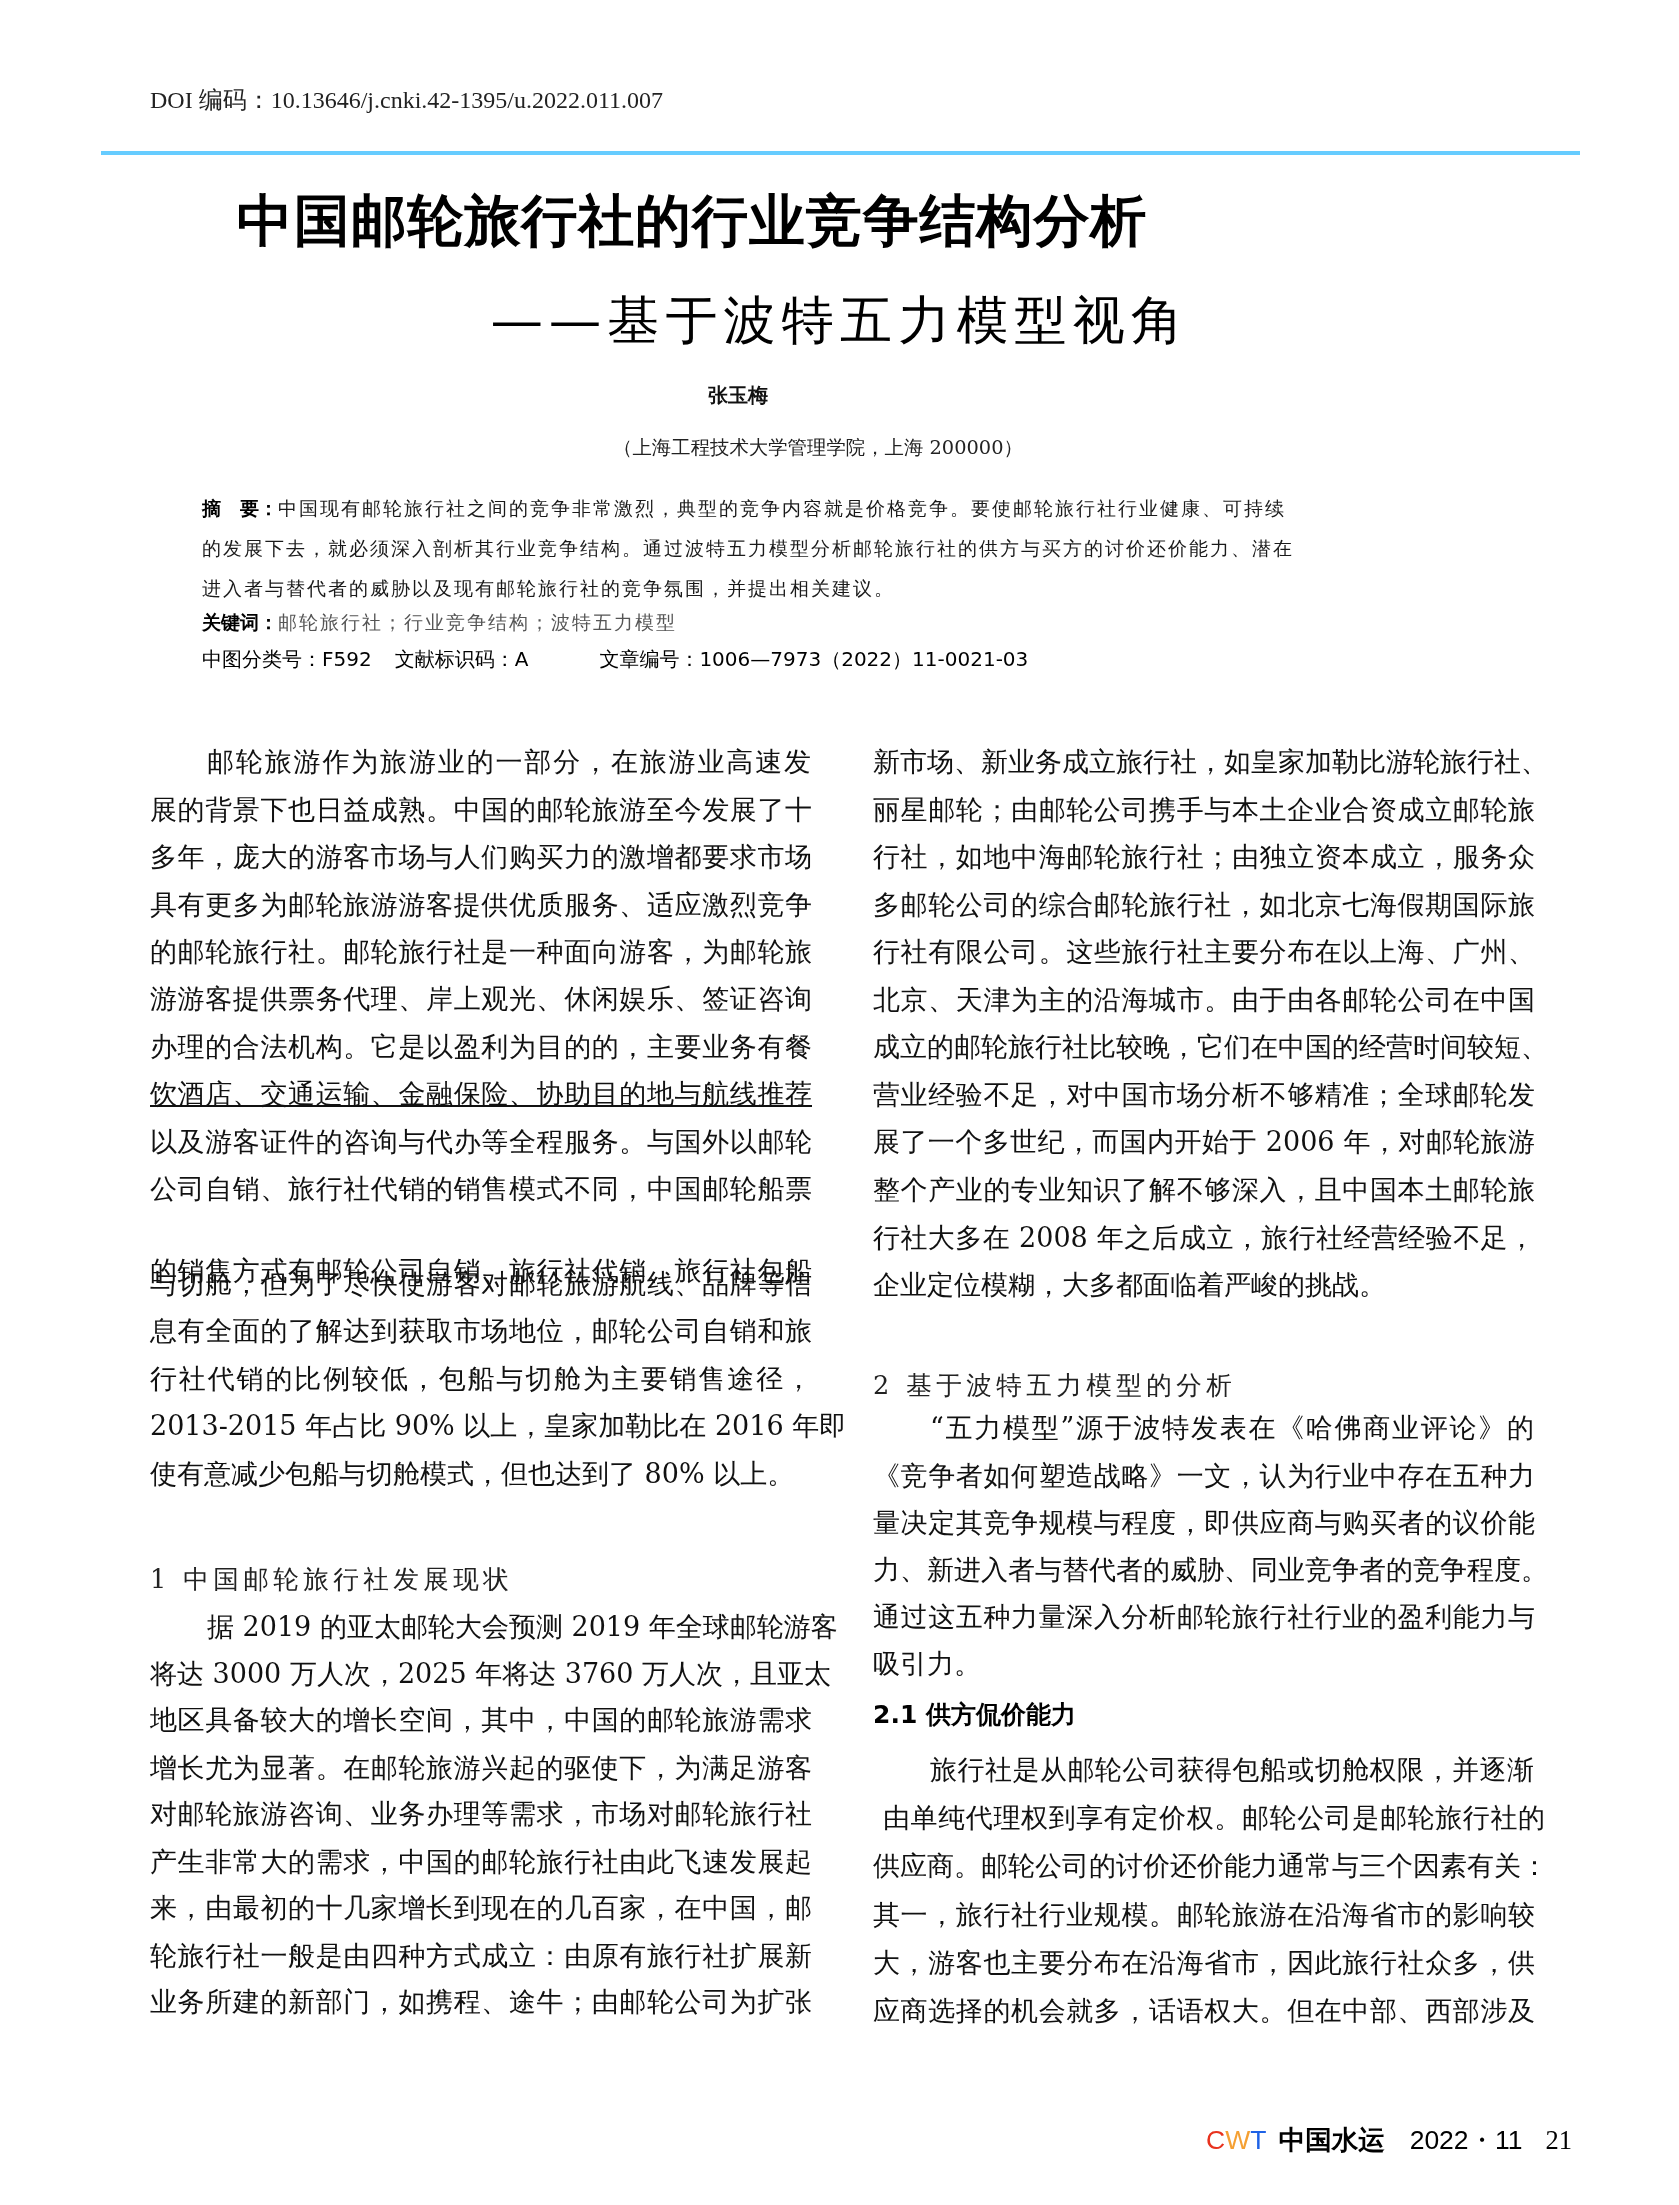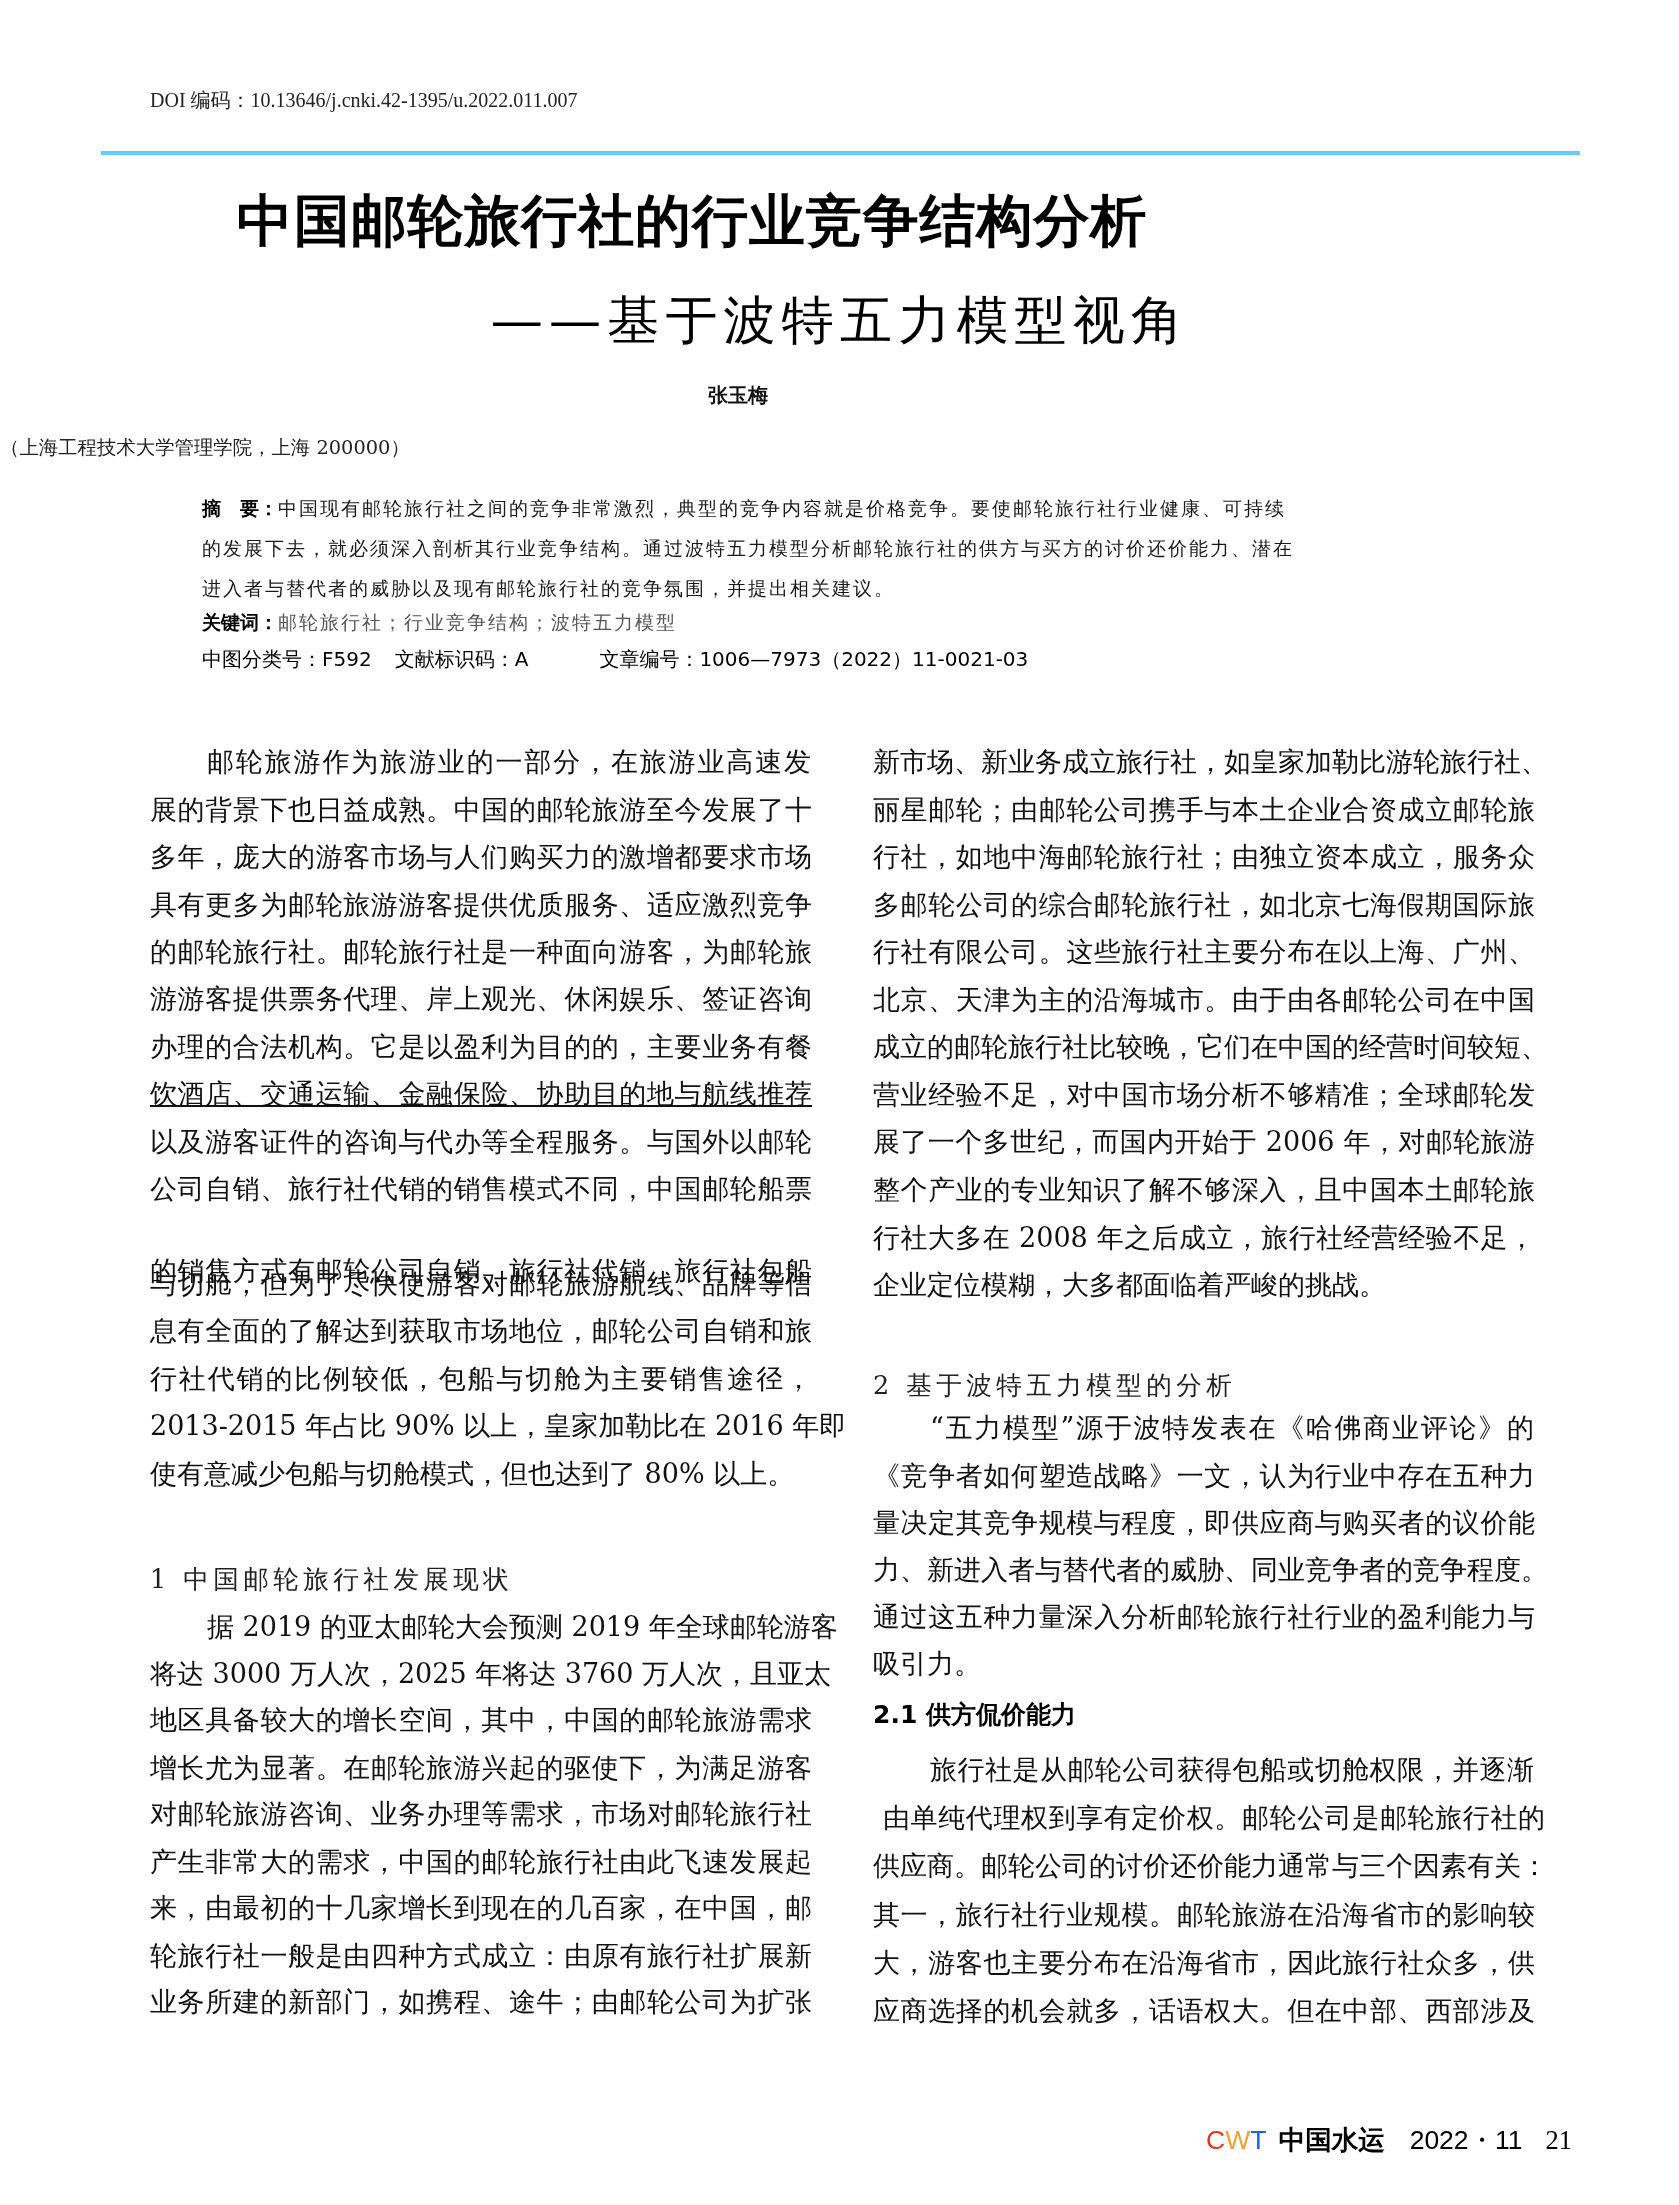--- a/index.html
+++ b/index.html
@@ -1,23 +1,23 @@
 <!DOCTYPE html>
 <html style="font-size:7px"><head>
 <meta charset="utf-8">
 <style>
   html, body { margin: 0; padding: 0; background: #ffffff; }
   body { width: 1680px; height: 2263px; position: relative; overflow: hidden; color: #111; font-family: "DejaVu Serif", "Liberation Serif", serif; }
   .abs { position: absolute; white-space: nowrap; }
-  #doi { left: 150px; top: 87px; font-family: "Liberation Serif", "DejaVu Serif", serif; font-size: 20px; line-height: 26.5px; color: #222; }
+  #doi { left: 150px; top: 87px; font-family: "Liberation Serif", "DejaVu Serif", serif; font-size: 24px; line-height: 26.5px; color: #222; }
   #rule { left: 101px; top: 151px; width: 1479px; height: 4.4px; }
   #title { left: 0; width: 1384px; top: 190px; text-align: center; font-family: "DejaVu Sans", "Liberation Sans", sans-serif; font-weight: bold; font-size: 56px; line-height: 62px; letter-spacing: 0.9px; color: #000; }
   #subtitle { left: 0; width: 1680px; top: 292px; text-align: center; font-family: "DejaVu Serif", "Liberation Serif", serif; font-size: 52px; line-height: 57px; letter-spacing: 6.2px; color: #000; }
   #author { left: 0; width: 1476px; top: 383px; text-align: center; font-family: "DejaVu Sans", "Liberation Sans", sans-serif; font-weight: bold; font-size: 20px; line-height: 25px; }
-  #affil { left: 0; width: 1636px; top: 435px; text-align: left; font-family: "DejaVu Serif", "Liberation Serif", serif; font-size: 19.4px; line-height: 25px; color: #222; }
+  #affil { left: 0; width: 1636px; top: 435px; text-align: center; font-family: "DejaVu Serif", "Liberation Serif", serif; font-size: 19.4px; line-height: 25px; color: #222; }
   .abs-line { left: 202px; font-family: "DejaVu Serif", "Liberation Serif", serif; font-size: 19px; line-height: 25px; color: #1a1a1a; letter-spacing: 2px; }
   .lbl { font-family: "DejaVu Sans", "Liberation Sans", sans-serif; font-weight: bold; color: #000; letter-spacing: 0; }
   #kw-line .kw-text { color: #555; }
   #cls-line { left: 202px; top: 647px; font-family: "DejaVu Sans", "Liberation Sans", sans-serif; font-size: 20px; line-height: 25px; color: #000; }
   #cls-line span { margin-right: 0; }
   .col { position: absolute; width: 662px; }
   .ln { position: absolute; left: 0; white-space: nowrap; font-family: "DejaVu Serif", "Liberation Serif", serif; font-size: 27px; line-height: 35px; height: 35px; color: #111; text-align: justify; text-align-last: justify; width: 662px; }
   .ln.last { text-align-last: left; }
   .ln.indent { padding-left: 57px; width: 604px; }
   .h1 { position: absolute; left: 0; white-space: nowrap; font-family: "DejaVu Serif", "Liberation Serif", serif; font-size: 25.6px; line-height: 35px; letter-spacing: 4.4px; color: #222; }

